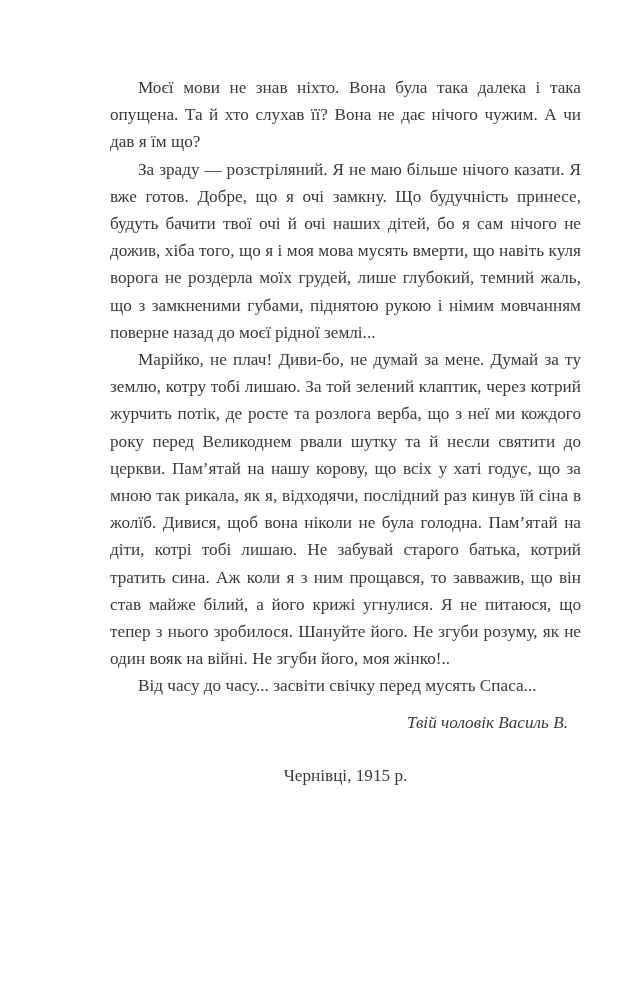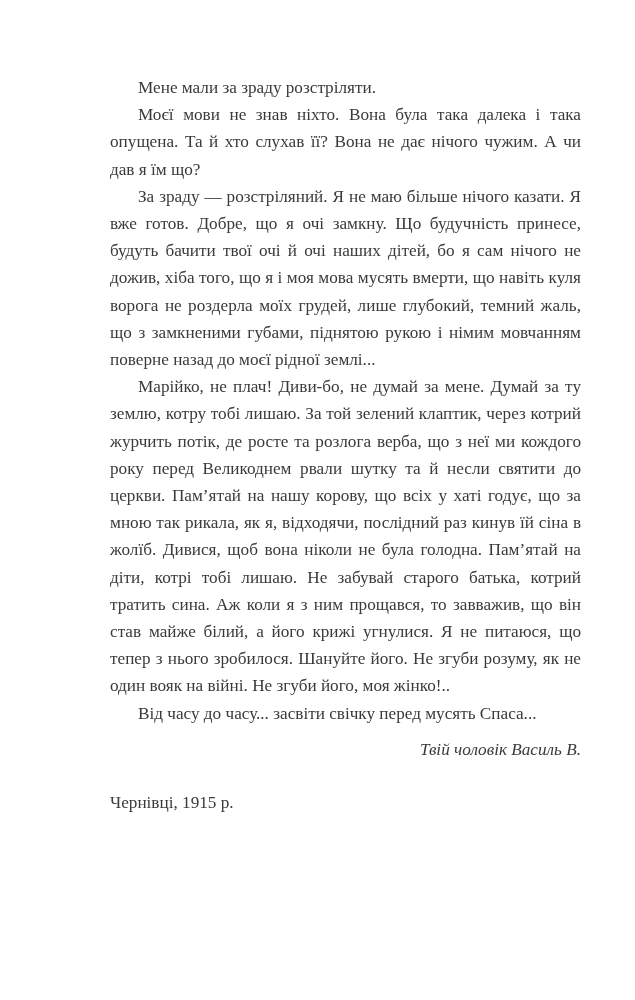--- a/index.html
+++ b/index.html
@@ -26,35 +26,34 @@
     .para {
       margin: 0;
       text-indent: 28px;
       text-align: justify;
       text-align-last: left;
     }
     .para.short {
       text-align: left;
     }
     .signature {
-      margin: 0;
+      margin: 13px;
       margin-top: 9px;
       text-align: right;
       font-style: italic;
     }
     .place-date {
       margin: 0;
       margin-top: 26px;
-      text-align: left;
+      text-align: center;
     }
   </style>
 </head>
 <body>
 
 <div class="page">
-  <p class="para short">Мене мали за зраду розстріляти.</p>
   <p class="para">Моєї мови не знав ніхто. Вона була така далека і така опущена. Та й хто слухав її? Вона не дає нічого чужим. А чи дав я їм що?</p>
   <p class="para">За зраду — розстріляний. Я не маю більше нічого казати. Я вже готов. Добре, що я очі замкну. Що будучність принесе, будуть бачити твої очі й очі наших дітей, бо я сам нічого не дожив, хіба того, що я і моя мова мусять вмерти, що навіть куля ворога не роздерла моїх грудей, лише глубокий, темний жаль, що з замкненими губами, піднятою рукою і німим мовчанням поверне назад до моєї рідної землі...</p>
   <p class="para">Марійко, не плач! Диви-бо, не думай за мене. Думай за ту землю, котру тобі лишаю. За той зелений клаптик, через котрий журчить потік, де росте та розлога верба, що з неї ми кождого року перед Великоднем рвали шутку та й несли святити до церкви. Пам’ятай на нашу корову, що всіх у хаті годує, що за мною так рикала, як я, відходячи, послідний раз кинув їй сіна в жолїб. Дивися, щоб вона ніколи не була голодна. Пам’ятай на діти, котрі тобі лишаю. Не забувай старого батька, котрий тратить сина. Аж коли я з ним прощався, то завважив, що він став майже білий, а його крижі угнулися. Я не питаюся, що тепер з нього зробилося. Шануйте його. Не згуби розуму, як не один вояк на війні. Не згуби його, моя жінко!..</p>
   <p class="para short">Від часу до часу... засвіти свічку перед мусять Спаса...</p>
   <p class="signature">Твій чоловік Василь В.</p>
   <p class="place-date">Чернівці, 1915 р.</p>
 </div>
 
 </body></html>

